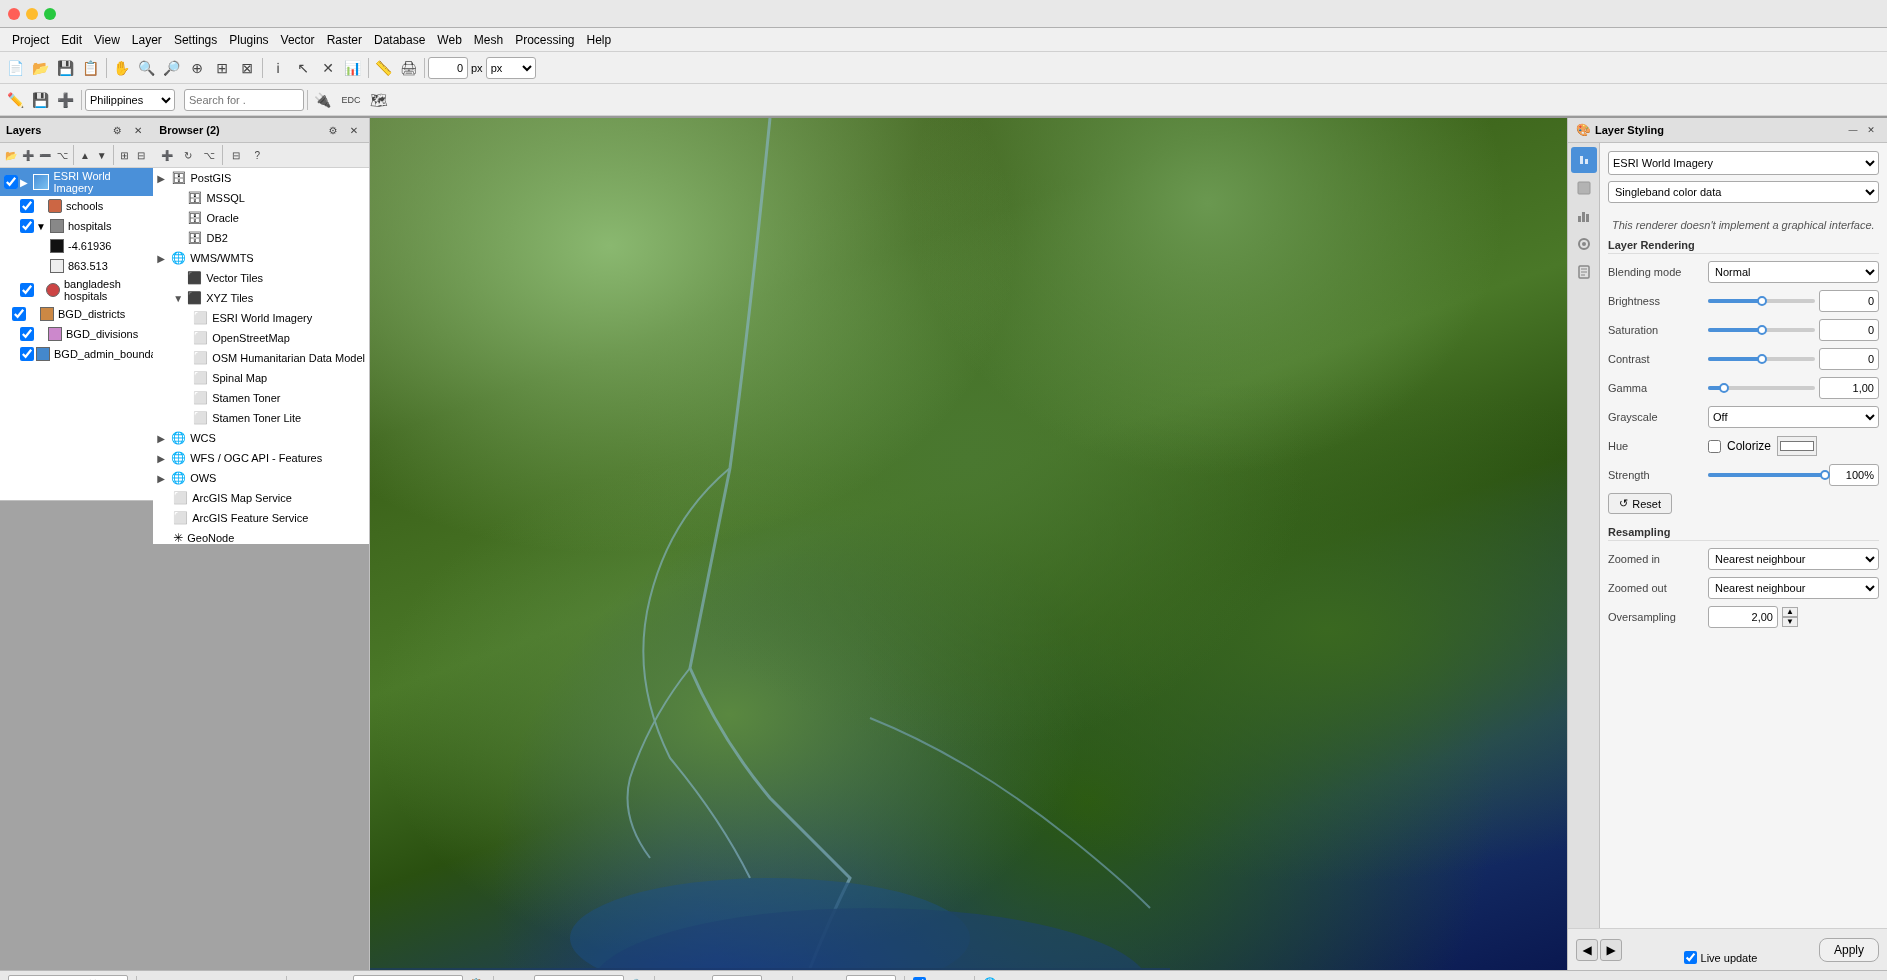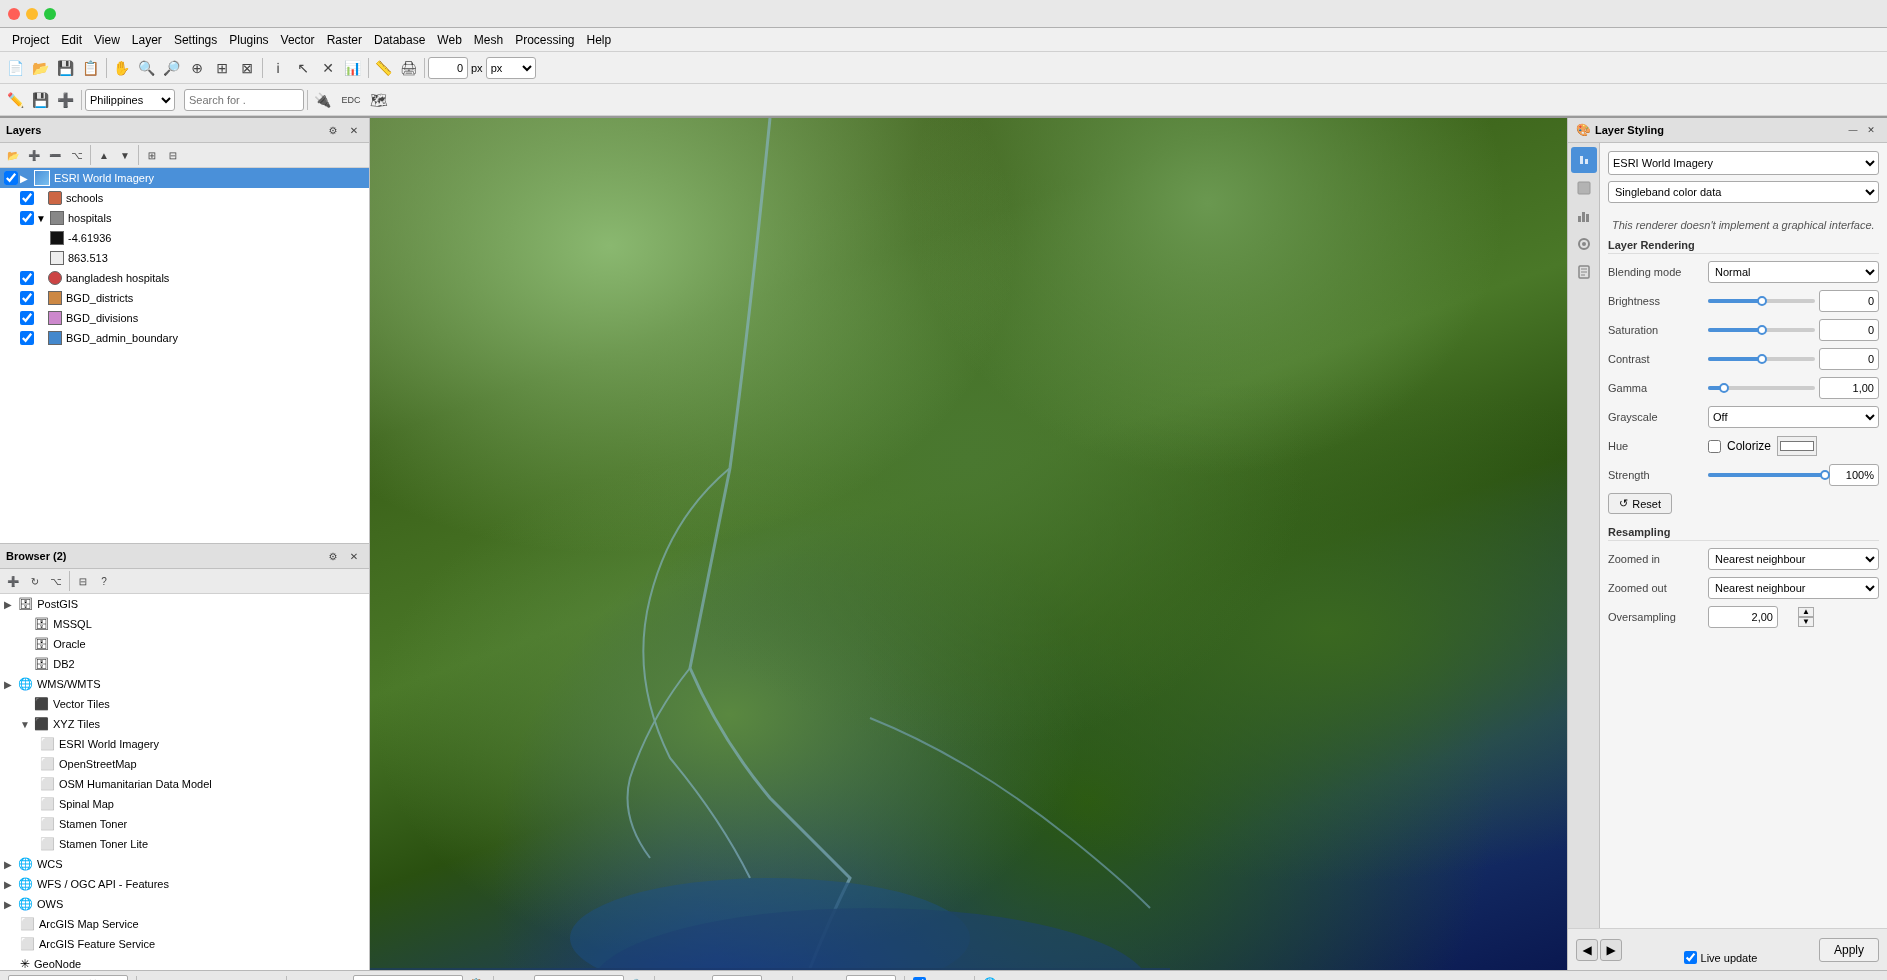--- a/index.html
+++ b/index.html
@@ -16,21 +16,21 @@
     .toolbar-row { display: flex; align-items: center; padding: 2px 4px; min-height: 32px; border-bottom: 1px solid #d0d0d0; flex-wrap: wrap; gap: 1px; }
     .toolbar-btn { width: 24px; height: 24px; background: transparent; border: 1px solid transparent; border-radius: 3px; cursor: pointer; display: flex; align-items: center; justify-content: center; font-size: 14px; color: #444; }
     .toolbar-sep { width: 1px; height: 20px; background: #bbb; margin: 0 2px; }
     .toolbar-input { height: 22px; border: 1px solid #aaa; border-radius: 3px; padding: 0 4px; font-size: 11px; background: white; }
     .toolbar-select { height: 22px; border: 1px solid #aaa; border-radius: 3px; font-size: 11px; background: white; }
 
     
     .main-layout { display: flex; height: calc(980px - 28px - 100px); }
 
     
-    .left-panel { width: 370px; display: flex; flex-direction: column; background: #a3a3a3; border-right: 1px solid #c0c0c0; }
+    .left-panel { width: 370px; display: flex; flex-direction: row; background: #a3a3a3; border-right: 1px solid #c0c0c0; }
 
     
     .panel { flex: 1; display: flex; flex-direction: column; border-bottom: 1px solid #c0c0c0; overflow: hidden; }
     .panel-header { background: #e0e0e0; padding: 3px 6px; font-size: 11px; font-weight: bold; display: flex; align-items: center; justify-content: space-between; border-bottom: 1px solid #c0c0c0; min-height: 22px; }
     .panel-toolbar { display: flex; align-items: center; padding: 2px 4px; background: #ebebeb; border-bottom: 1px solid #d0d0d0; gap: 1px; }
     .panel-content { flex: 1; overflow-y: auto; background: white; }
 
     
     .layer-item { display: flex; align-items: center; padding: 2px 4px; cursor: pointer; font-size: 11px; min-height: 20px; }
     .layer-item.selected { background: #4a90d9; color: white; }
@@ -74,30 +74,30 @@
 
     
     .style-left-tabs { width: 32px; background: #e0e0e0; display: flex; flex-direction: column; align-items: center; padding-top: 4px; border-right: 1px solid #c0c0c0; gap: 2px; }
     .style-left-tab { width: 26px; height: 26px; display: flex; align-items: center; justify-content: center; cursor: pointer; border-radius: 3px; font-size: 14px; }
     .style-left-tab.active { background: #4a90d9; color: white; }
     .style-body { flex: 1; overflow-y: auto; }
 
     
     .right-panel-footer { padding: 6px 8px; border-top: 1px solid #d0d0d0; display: flex; align-items: center; justify-content: space-between; background: #ebebeb; }
     .live-update-row { display: flex; align-items: flex-end; gap: 4px; font-size: 11px; margin-top: 16px; }
-    .apply-btn { padding: 4px 14px; font-size: 12px; background: #f0f0f0; border: 1px solid #aaa; border-radius: 3px; cursor: pointer; font-weight: 500; }
+    .apply-btn { padding: 4px 14px; font-size: 12px; background: #f0f0f0; border: 1px solid #aaa; border-radius: 8px; cursor: pointer; font-weight: 500; }
     .nav-arrows { display: flex; gap: 2px; }
     .nav-arrow { width: 22px; height: 22px; background: #e0e0e0; border: 1px solid #aaa; border-radius: 3px; cursor: pointer; display: flex; align-items: center; justify-content: center; font-size: 12px; }
 
     
     .toolbars { background: #f0f0f0; border-bottom: 2px solid #999; }
 
     .grayscale-select { width: 100%; height: 22px; border: 1px solid #aaa; border-radius: 3px; font-size: 11px; background: white; }
 
-    .oversampling-input-row { display: flex; align-items: center; gap: 20px; }
+    .oversampling-input-row { display: flex; align-items: center; gap: 4px; }
     .oversampling-input { width: 70px; height: 22px; border: 1px solid #aaa; border-radius: 3px; font-size: 11px; background: white; padding: 0 4px; text-align: right; }
     .spin-btns { display: flex; flex-direction: column; }
     .spin-btn { width: 16px; height: 10px; background: #f0f0f0; border: 1px solid #aaa; font-size: 8px; cursor: pointer; display: flex; align-items: center; justify-content: center; line-height: 1; }
 
     .panel-half { height: 50%; }
     .browser-panel { height: 50%; display: flex; flex-direction: column; }
   </style>
 </head>
 <body>
 
@@ -228,21 +228,21 @@
           <span>863.513</span>
         </div>
 
         <div class="layer-item" style="padding-left:20px;">
           <input type="checkbox" class="layer-check" checked="" style="">
           <span style="width:12px;display:inline-block;"></span>
           <span style="width:14px;height:14px;margin-right:4px;display:inline-block;background:#cc4444;border:1px solid #666;flex-shrink:0;border-radius:50%;"></span>
           <span>bangladesh hospitals</span>
         </div>
 
-        <div class="layer-item" style="padding-left:20px;">
+        <div class="layer-item" style="padding-left:12px;">
           <input type="checkbox" class="layer-check" checked="" style="">
           <span style="width:12px;display:inline-block;"></span>
           <span style="width:14px;height:14px;margin-right:4px;display:inline-block;background:#cc8844;border:1px solid #666;flex-shrink:0;"></span>
           <span>BGD_districts</span>
         </div>
 
         <div class="layer-item" style="padding-left:20px;">
           <input type="checkbox" class="layer-check" checked="" style="">
           <span style="width:12px;display:inline-block;"></span>
           <span style="width:14px;height:14px;margin-right:4px;display:inline-block;background:#cc88cc;border:1px solid #666;flex-shrink:0;"></span>

